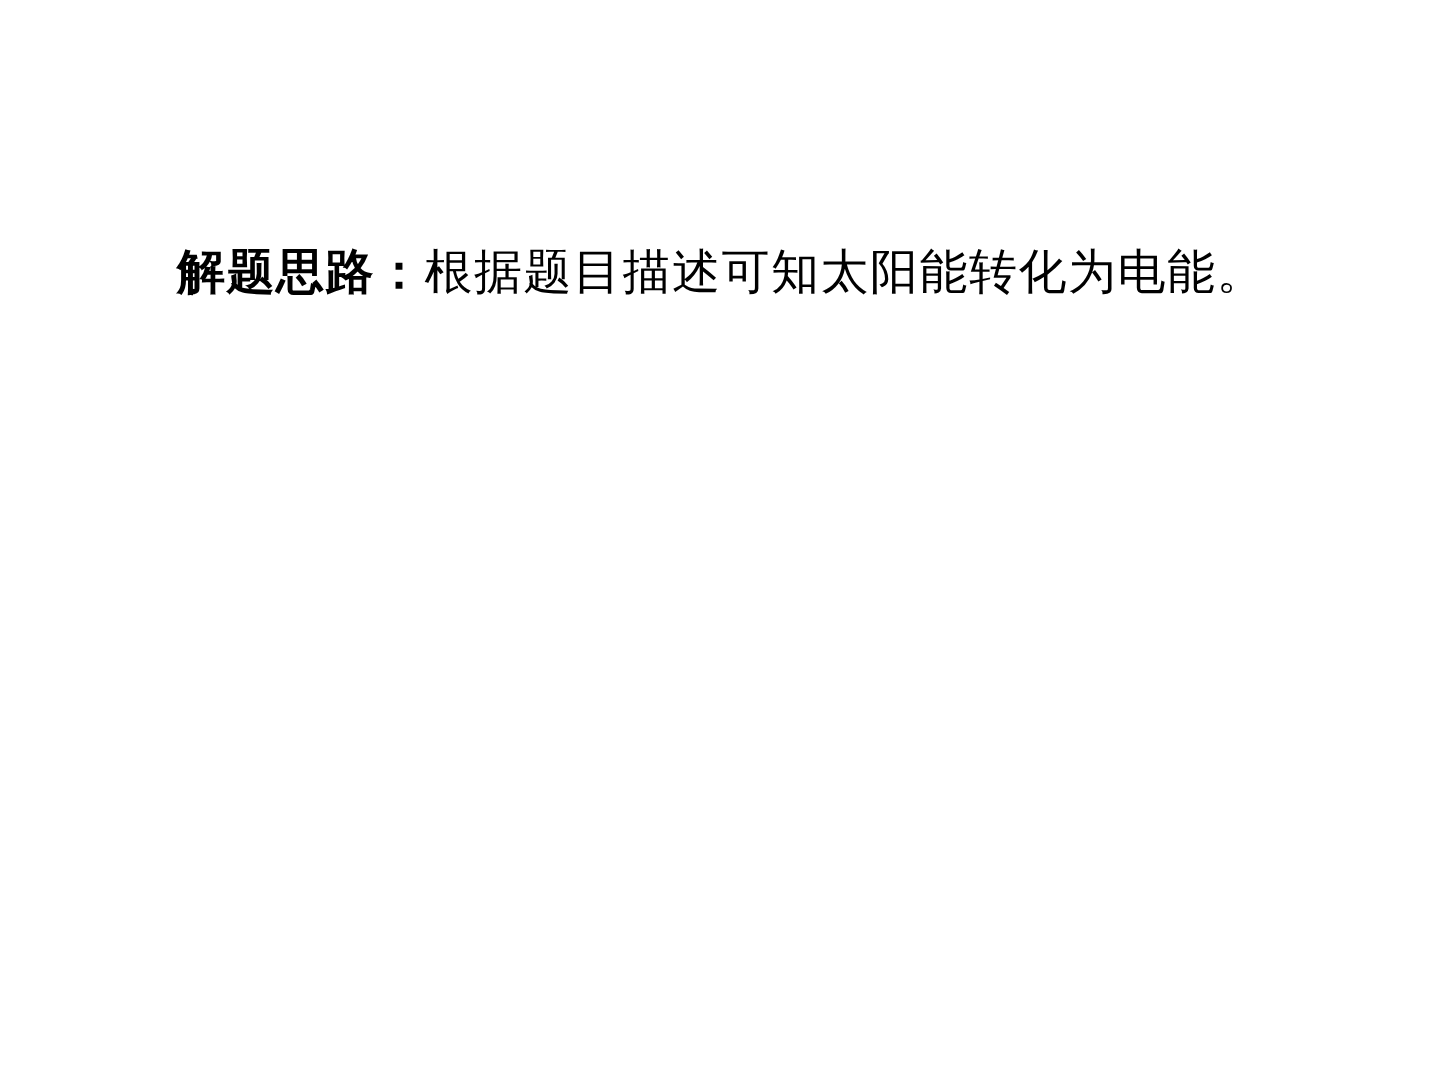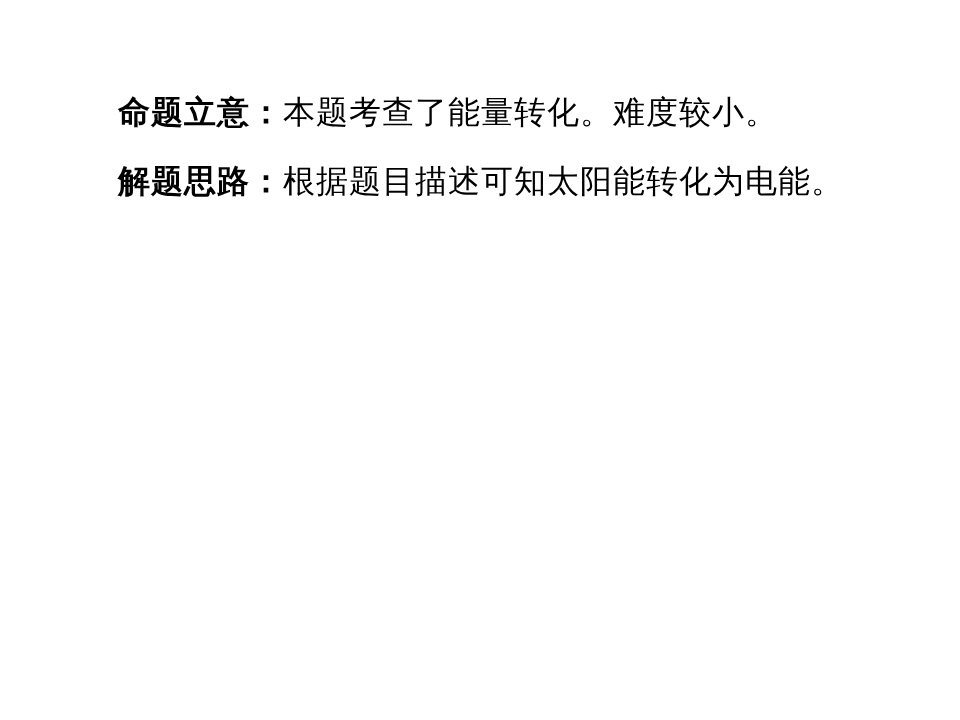--- a/index.html
+++ b/index.html
@@ -61,17 +61,16 @@
     font-weight: 700;
     font-family: "Liberation Serif", serif;
     font-size: 35px;
     margin-left: 8px;
   }
 </style>
 </head>
 <body>
 
 <div class="slide">
-  <p class="text-line line-1"><span class="label-strong">命题立意：</span><span class="content-kaiti">本题考查了能量转化。难度较小。</span></p>
 
   <p class="text-line line-2"><span class="label-strong">解题思路：</span><span class="content-kaiti">根据题目描述可知太阳能转化为电能。</span></p>
 
 </div>
 
 </body></html>

